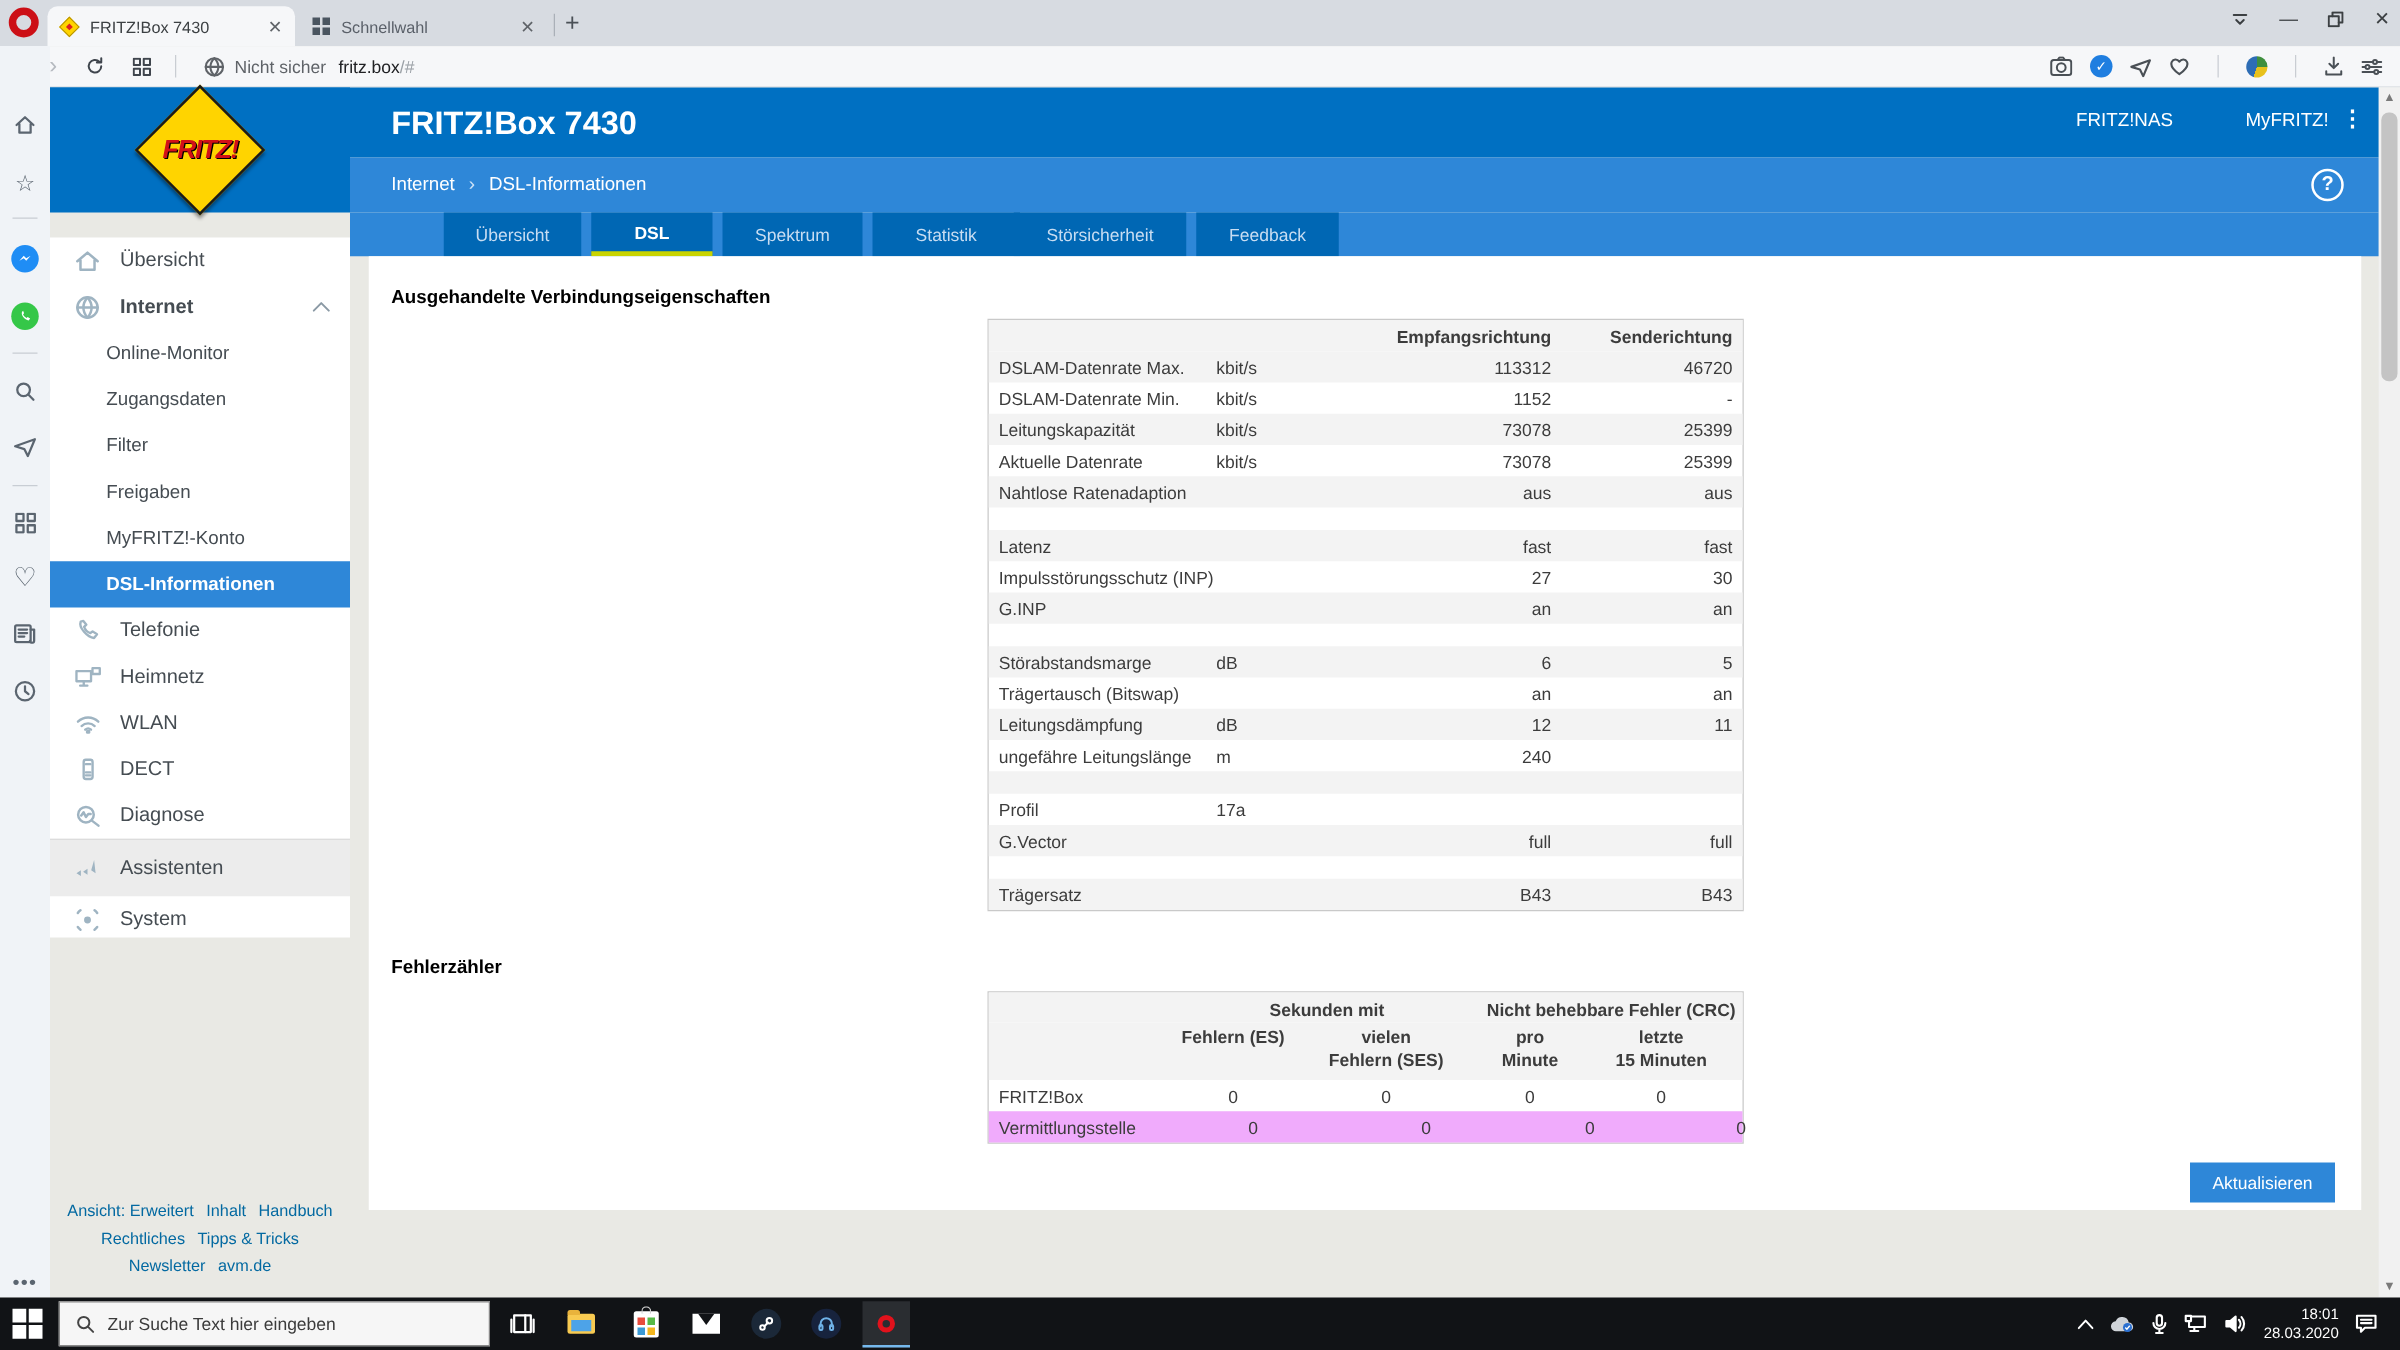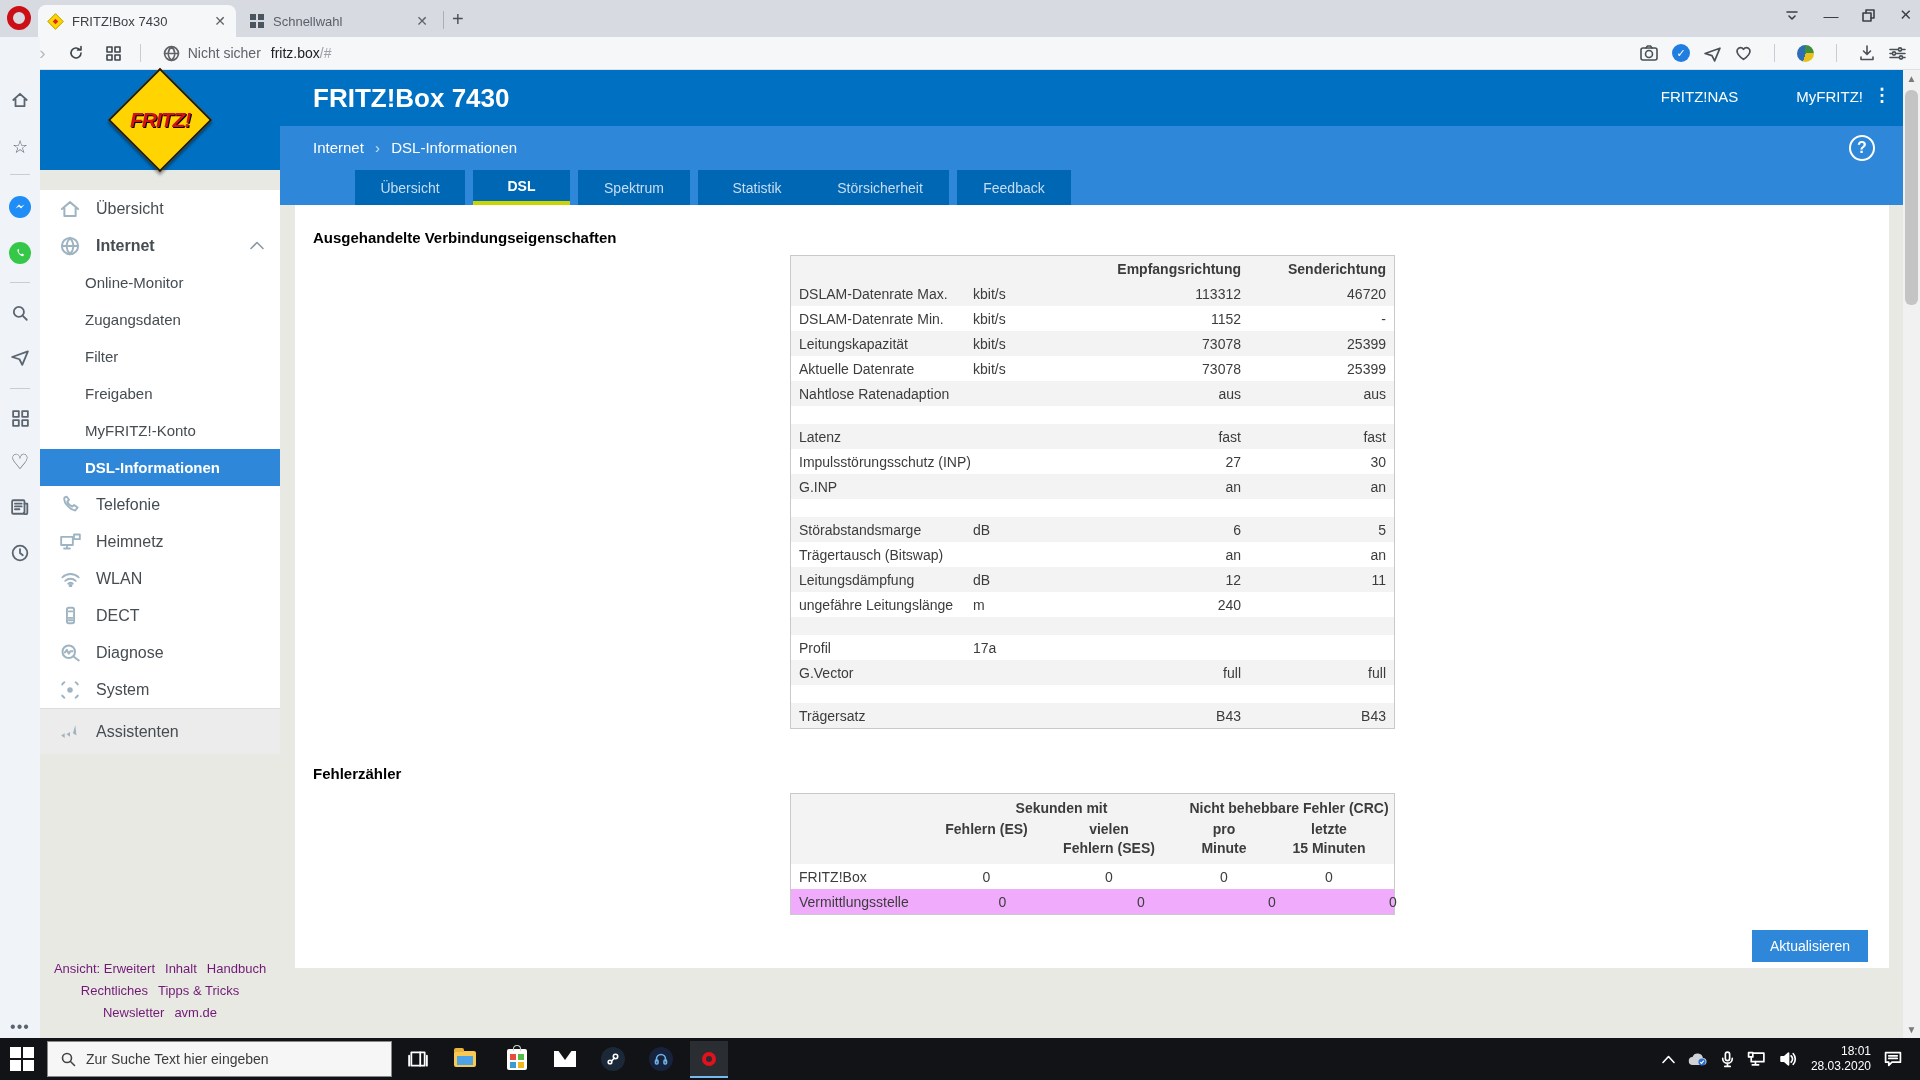--- a/index.html
+++ b/index.html
@@ -80,21 +80,21 @@
   .t2row .c0 { padding-left:8px; }
   .t2row .cc { text-align:center; }
   #t2ghead { background:#f3f3f3; height:24px; font-weight:bold; display:grid; grid-template-columns:148px 245px 210px; }
   #t2ghead div { text-align:center; padding-top:6px; }
   #t2shead { background:#f3f3f3; font-weight:bold; height:46px; align-items:start; padding-top:2px; }
   #t2shead .cc { line-height:19px; }
   .t2row.alt { background:#f0abfc;gap:16px; }
   #update-btn { position:absolute; right:21px; bottom:6px; width:116px; height:32px; background:#2e87d8; color:#fff; font-size:14px; border:none; display:flex; align-items:center; justify-content:center; }
 
   
-  #ffooter { position:absolute; left:0; top:888px; width:240px; text-align:center; font-size:13px; color:#701a75; line-height:22px; }
+  #ffooter { position:absolute; left:0; top:888px; width:240px; text-align:center; font-size:13px; color:#0369a1; line-height:22px; }
   #ffooter span { margin:0 5px; }
 
   
   #scrollbar { position:absolute; left:1903px; top:70px; width:17px; height:968px; background:#f1f1f1; }
   #scrollbar .sb-arrow { width:17px; height:17px; color:#7a7a7a; font-size:10px; display:flex; align-items:center; justify-content:center; }
   #sb-thumb { position:absolute; left:2px; top:20px; width:13px; height:215px; background:#c4c4c4; border-radius:6px; }
   #sb-down { position:absolute; bottom:0; }
 
   
   #taskbar { position:absolute; left:0; top:1038px; width:1920px; height:42px; background:#111316; color:#fff; }
@@ -380,36 +380,36 @@
     </div>
     <div class="fitem">
       <span class="nico">
           <svg width="20" height="20" viewBox="0 0 16 16" class="ic-stroke">
             <circle cx="7" cy="7" r="5"></circle>
             <path d="M10.8 10.8L15 14M4 7.5l1.5-2 1.5 3 1.5-2h1.5"></path>
           </svg>
         </span>
       <span>Diagnose</span>
     </div>
+    <div class="fitem last">
+      <span class="nico">
+          <svg width="20" height="18" viewBox="0 0 17 14" fill="currentColor">
+            <path d="M1 10l3-2v4zM5.5 9l3-2v4zM13 1l1 9-3-2z"></path>
+          </svg>
+        </span>
+      <span>Assistenten</span>
+    </div>
     <div class="fitem">
       <span class="nico">
           <svg width="20" height="20" viewBox="0 0 16 16" class="ic-stroke">
             <circle cx="8" cy="8" r="2.2" fill="currentColor" stroke="none"></circle>
             <path d="M3.5 1.8A7 7 0 0 0 1.8 3.5M12.5 1.8a7 7 0 0 1 1.7 1.7M3.5 14.2a7 7 0 0 1-1.7-1.7M12.5 14.2a7 7 0 0 0 1.7-1.7"></path>
           </svg>
         </span>
       <span>System</span>
-    </div>
-    <div class="fitem last">
-      <span class="nico">
-          <svg width="20" height="18" viewBox="0 0 17 14" fill="currentColor">
-            <path d="M1 10l3-2v4zM5.5 9l3-2v4zM13 1l1 9-3-2z"></path>
-          </svg>
-        </span>
-      <span>Assistenten</span>
     </div>
   </div>
 
   <div id="content">
     <div class="sect-h" style="top:24px">Ausgehandelte Verbindungseigenschaften</div>
 
     <div id="t1">
       <div class="t1row" id="t1head">
         <div class="c0"></div>
           <div class="c1"></div>

